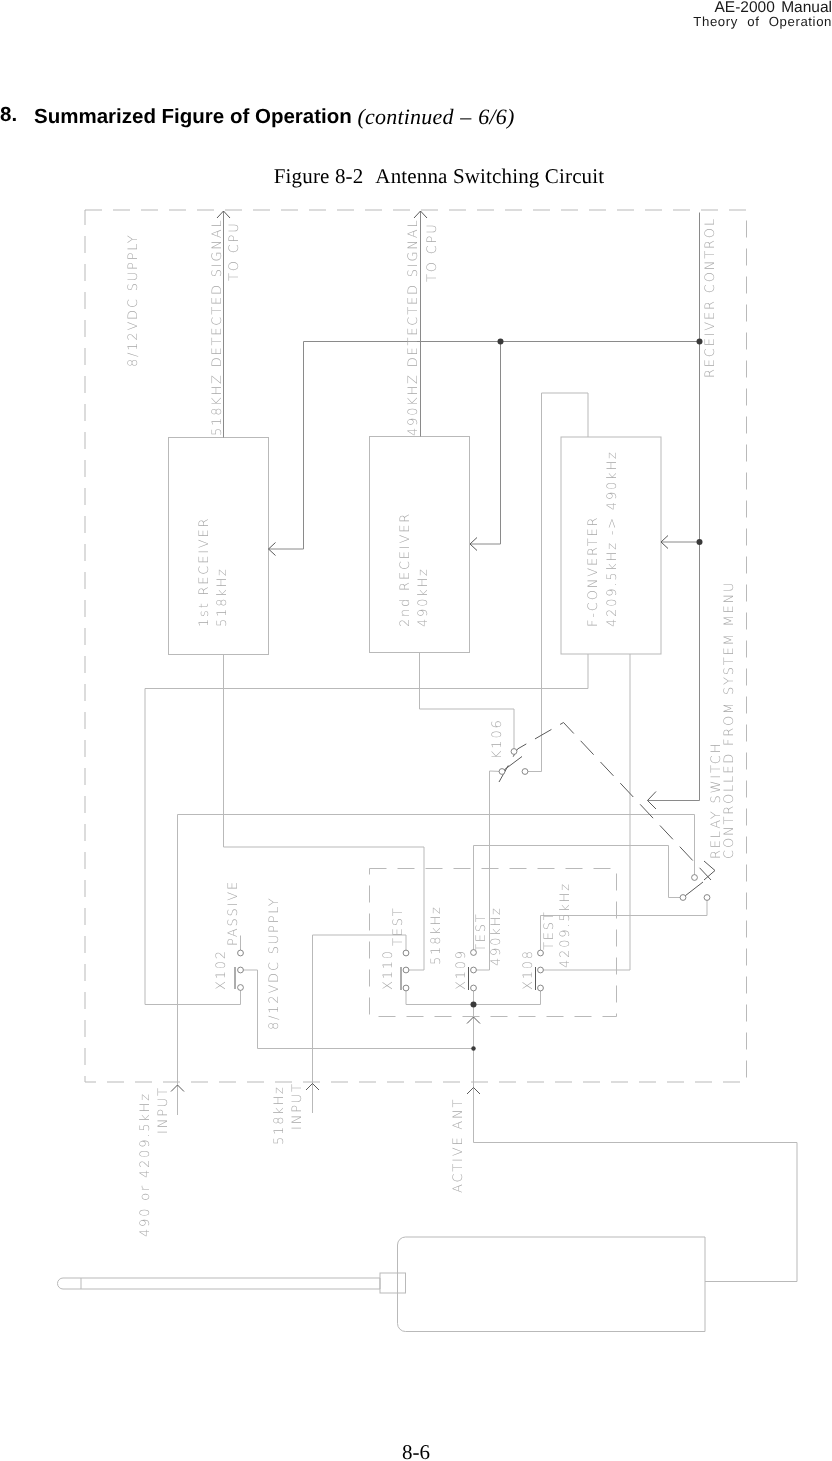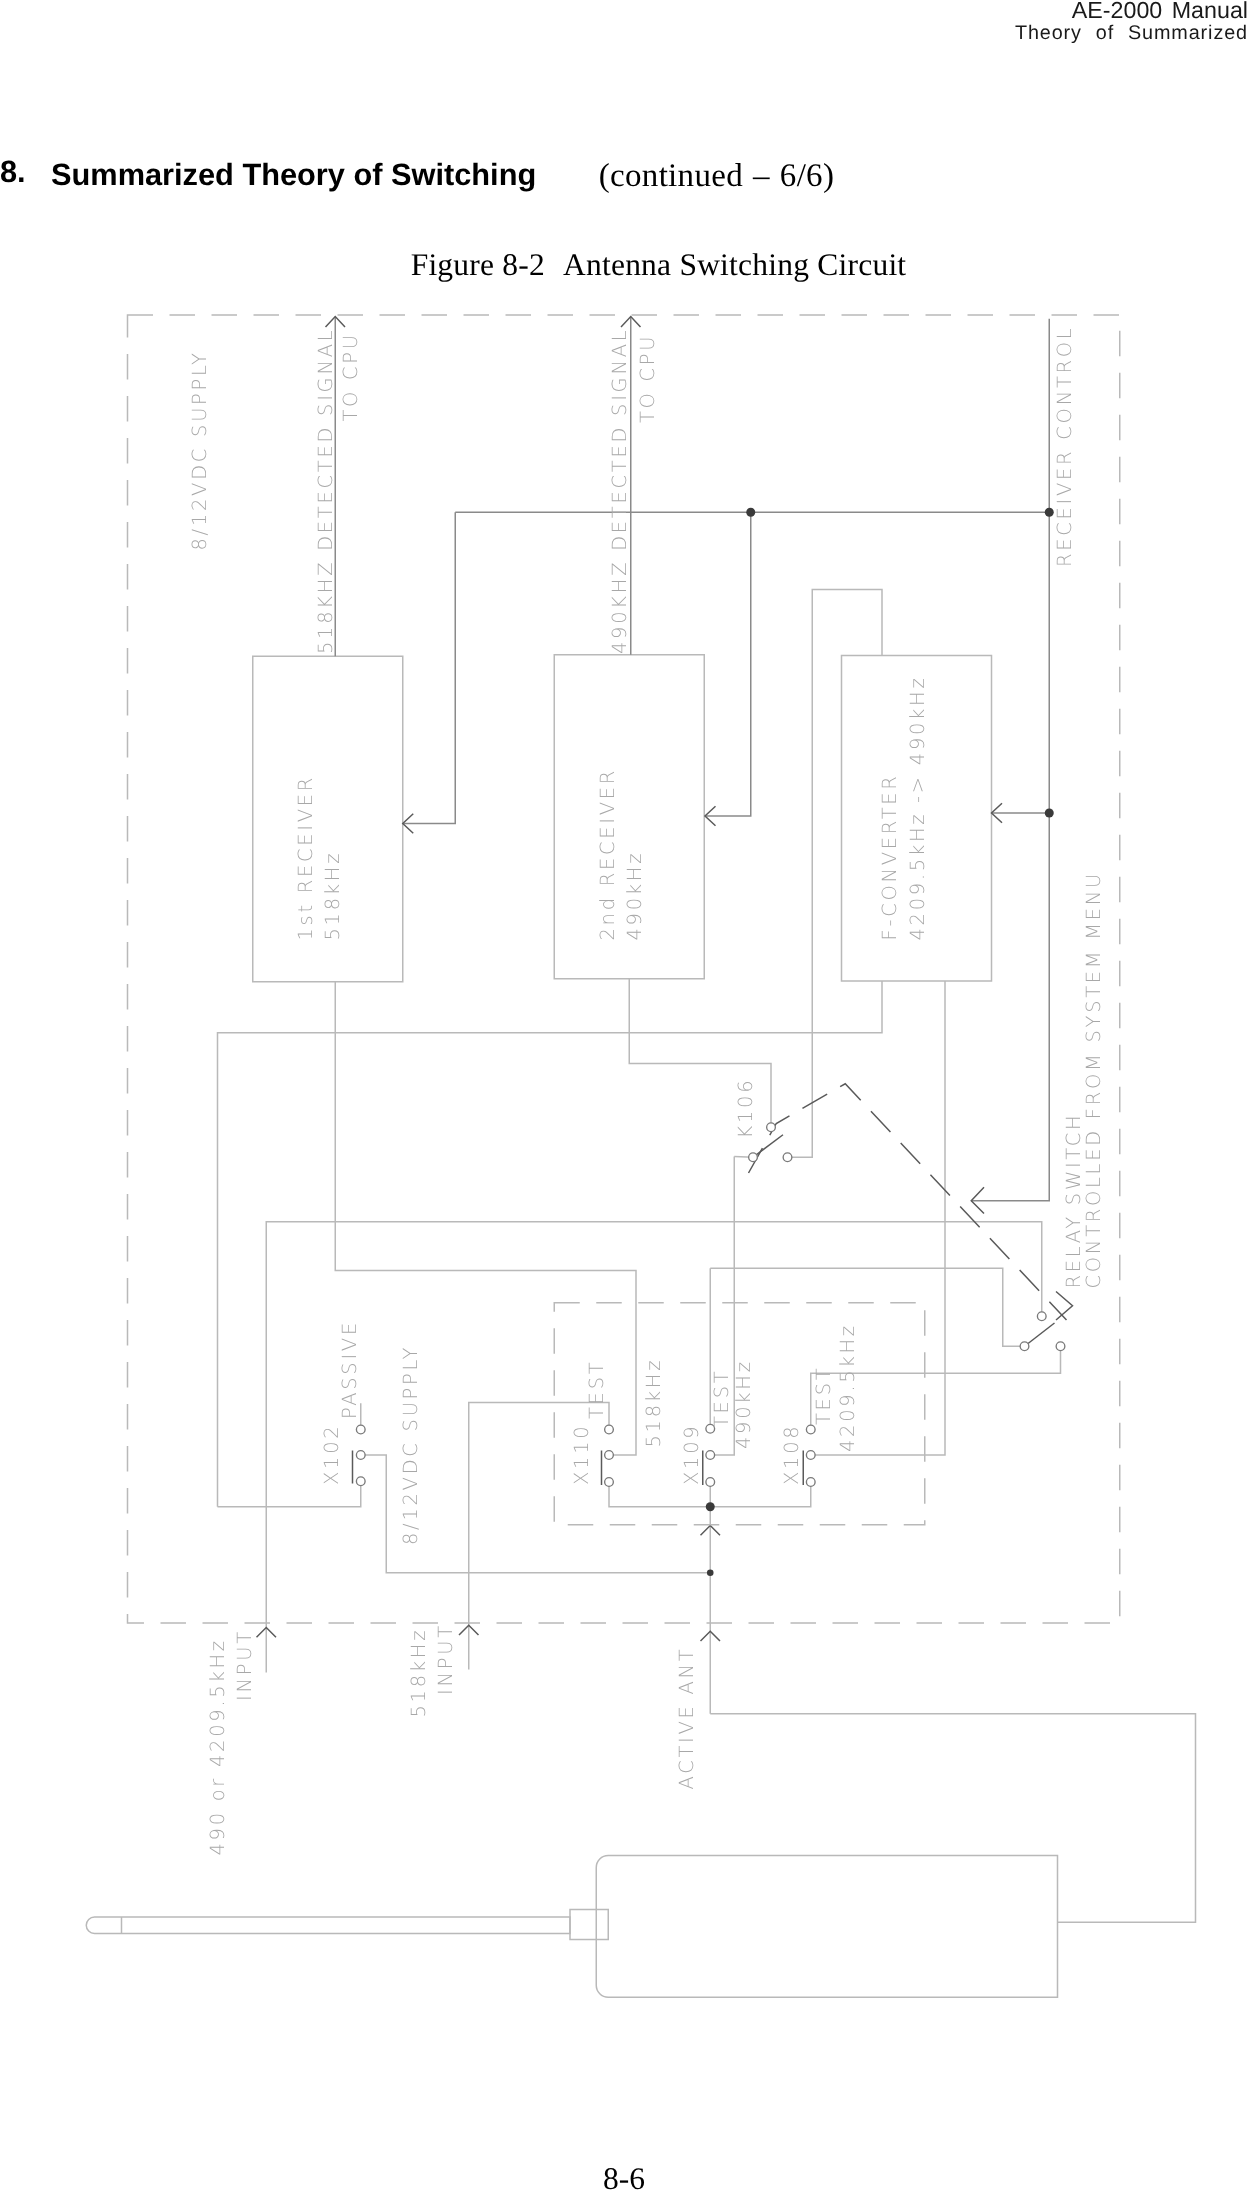--- a/index.html
+++ b/index.html
@@ -4,41 +4,41 @@
 <title>AE-2000 Manual</title>
 <style>
   html,body{margin:0;padding:0;background:#fff;-webkit-font-smoothing:antialiased;text-rendering:geometricPrecision;}
   body{width:832px;height:1461px;position:relative;overflow:hidden;
        font-family:"Liberation Serif",serif;color:#000;}
   .hdr{position:absolute;right:0px;text-align:right;font-family:"Liberation Sans",sans-serif;color:#1a1a1a;white-space:nowrap;}
   #hdr1{top:-1px;font-size:15.5px;word-spacing:2px;text-align:center;}
   #hdr2{top:14px;font-size:13.2px;word-spacing:5px;letter-spacing:.6px;}
   #secnum{position:absolute;left:0px;top:103px;font-family:"Liberation Sans",sans-serif;font-weight:bold;font-size:20.5px;color:#000;}
   #sectitle{position:absolute;left:34px;top:103px;font-family:"Liberation Sans",sans-serif;font-weight:bold;font-size:20.5px;white-space:nowrap;color:#000;}
-  #sectitle .cont{font-family:"Liberation Serif",serif;font-weight:normal;font-size:22px;letter-spacing:0.2px;word-spacing:1px;position:relative;top:1px;margin-left:36px;}
+  #sectitle .cont{font-family:"Liberation Serif",serif;font-weight:normal;font-style:italic;font-size:22px;letter-spacing:0.2px;word-spacing:1px;position:relative;top:1px;}
   #figcap{position:absolute;left:0;right:0;top:164px;text-align:center;font-size:21px;letter-spacing:0.15px;padding-left:46px;}
   #figcap .gap{display:inline-block;width:12px;}
   #pagenum{position:absolute;left:0;right:0;top:1440px;text-align:center;font-size:21px;}
   #diagram{position:absolute;left:0;top:0;width:832px;height:1461px;}
   #diagram text{font-family:"DejaVu Sans",sans-serif;font-weight:200;font-size:13px;letter-spacing:1.8px;fill:#a8a8a8;}
   .w{stroke:#b9b9b9;stroke-width:1;fill:none;}
   .wd{stroke:#8a8a8a;stroke-width:1;fill:none;}
   .wk{stroke:#5a5a5a;stroke-width:1;fill:none;}
   .dash{stroke:#b9b9b9;stroke-width:1;fill:none;stroke-dasharray:17 11;}
   .dot{fill:#3a3a3a;}
   .term{stroke:#7a7a7a;stroke-width:0.9;fill:#fff;}
 </style>
 </head>
 <body>
 
 <div class="hdr" id="hdr1">AE-2000 Manual</div>
-<div class="hdr" id="hdr2">Theory of Summarized</div>
+<div class="hdr" id="hdr2">Theory of Operation</div>
 
 <div id="secnum">8.</div>
-<div id="sectitle"><span>Summarized Theory of Switching</span> <span class="cont">(<span>continued – 6/6</span>)</span></div>
+<div id="sectitle"><span>Summarized Figure of Operation</span> <span class="cont">(<span>continued – 6/6</span>)</span></div>
 
 <div id="figcap"><span>Figure 8-2</span><span class="gap"></span><span>Antenna Switching Circuit</span></div>
 
 <svg id="diagram" viewBox="0 0 832 1461">
   <g id="g-outer-boundary">
     <rect class="dash" x="85" y="210" width="661.5" height="872"></rect>
   </g>
   <g id="g-boxes">
     <rect class="w" x="168.5" y="437.5" width="100" height="217"></rect>
     <rect class="w" x="369.5" y="436.5" width="100" height="216"></rect>

